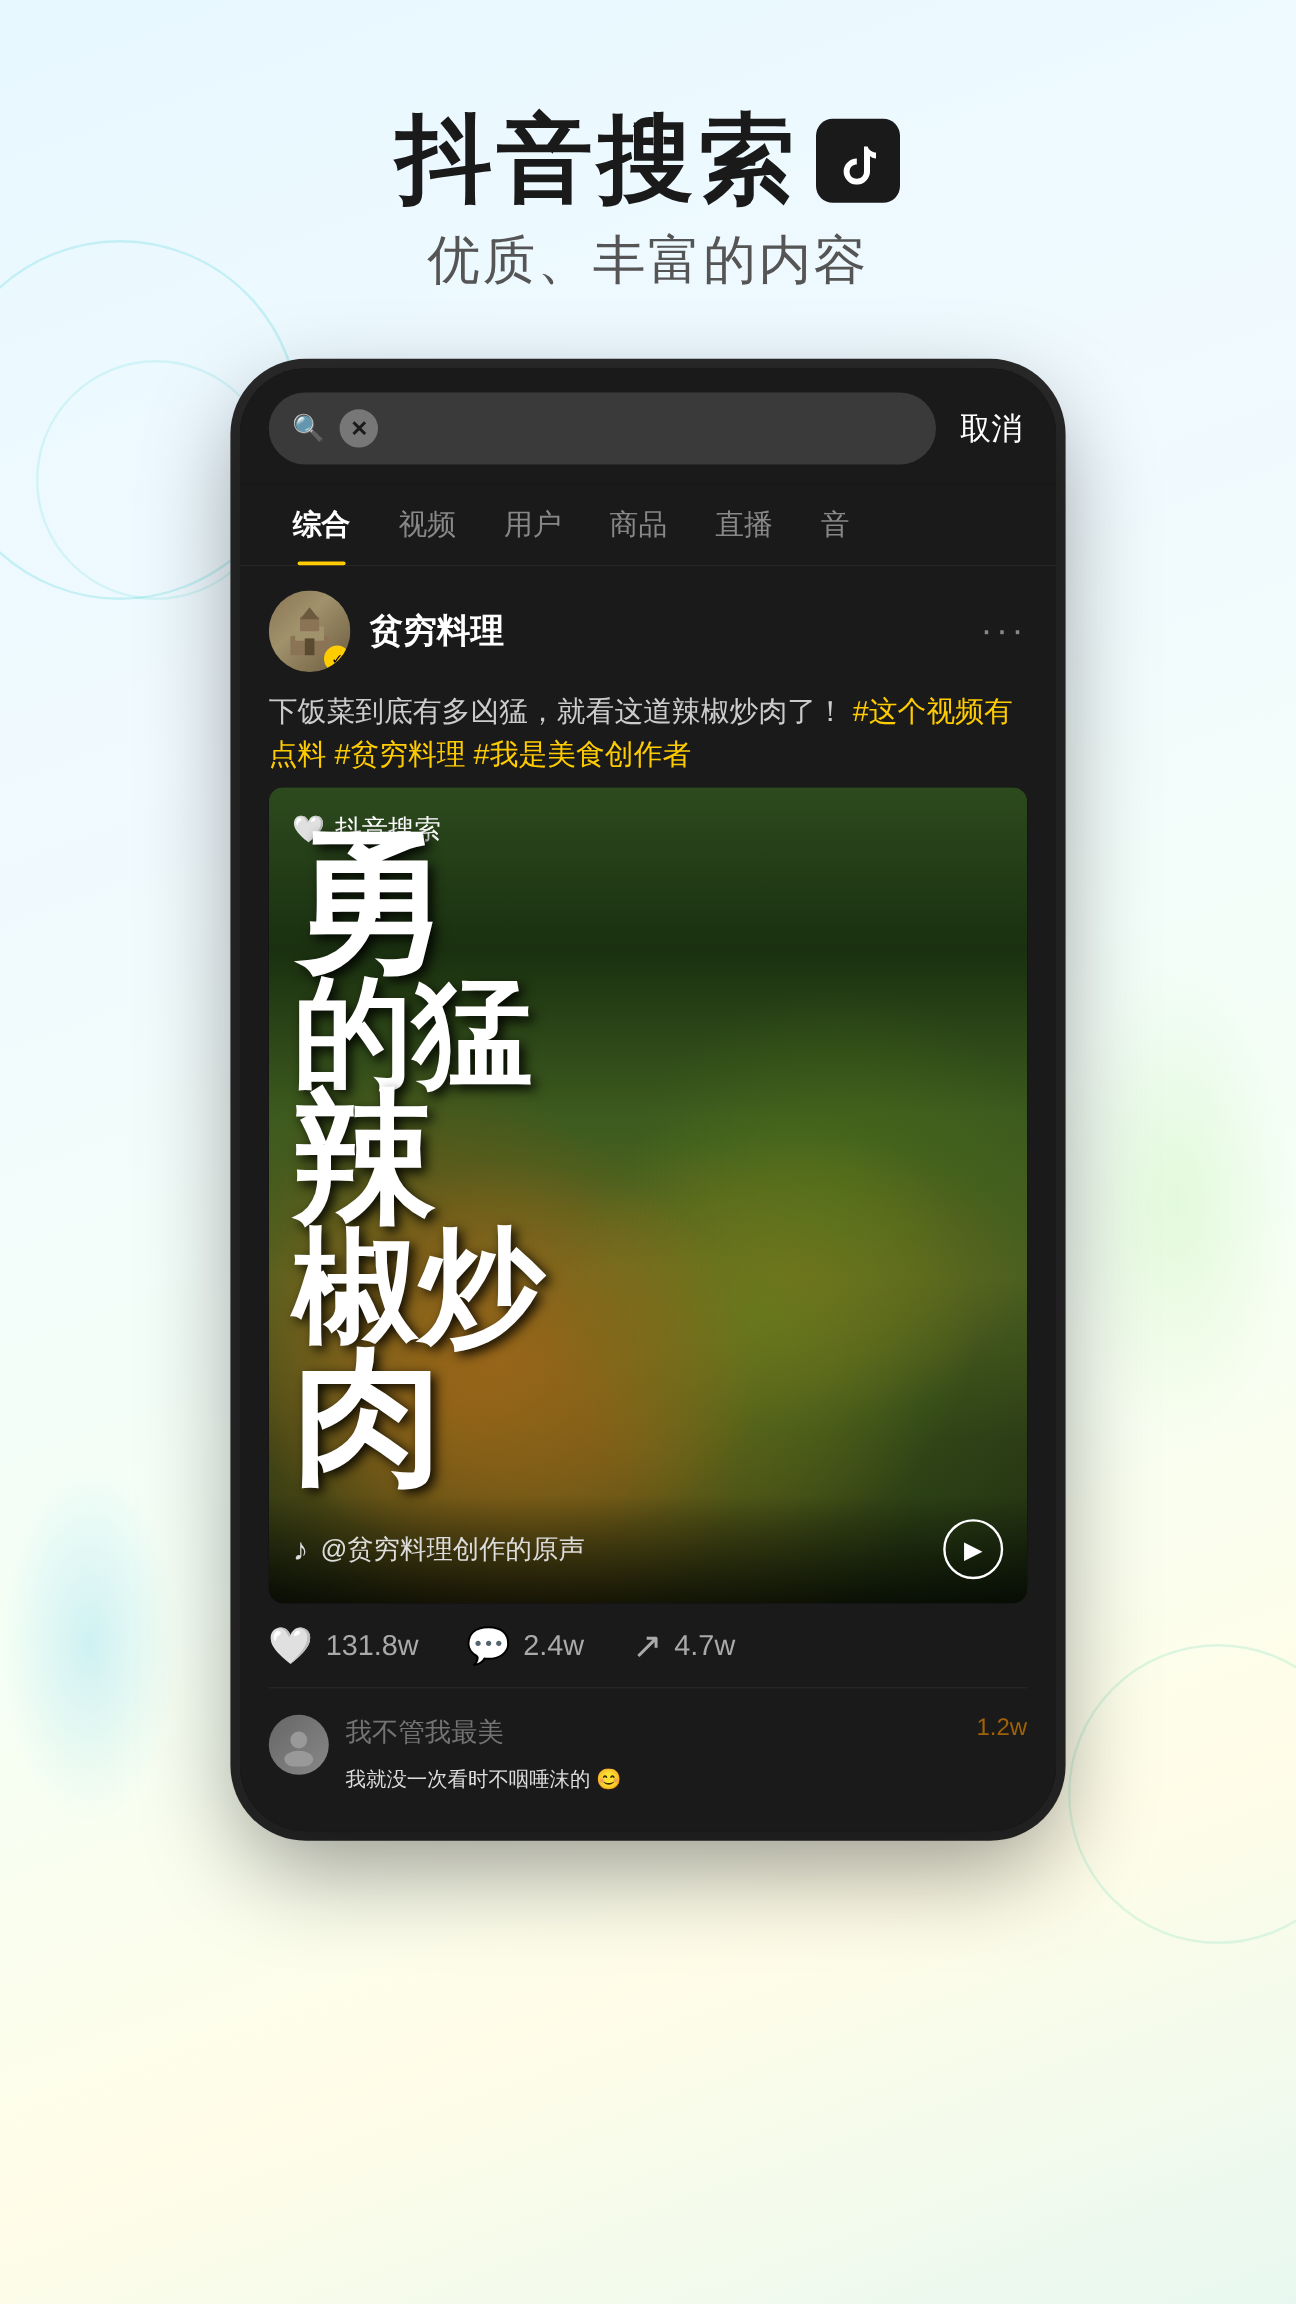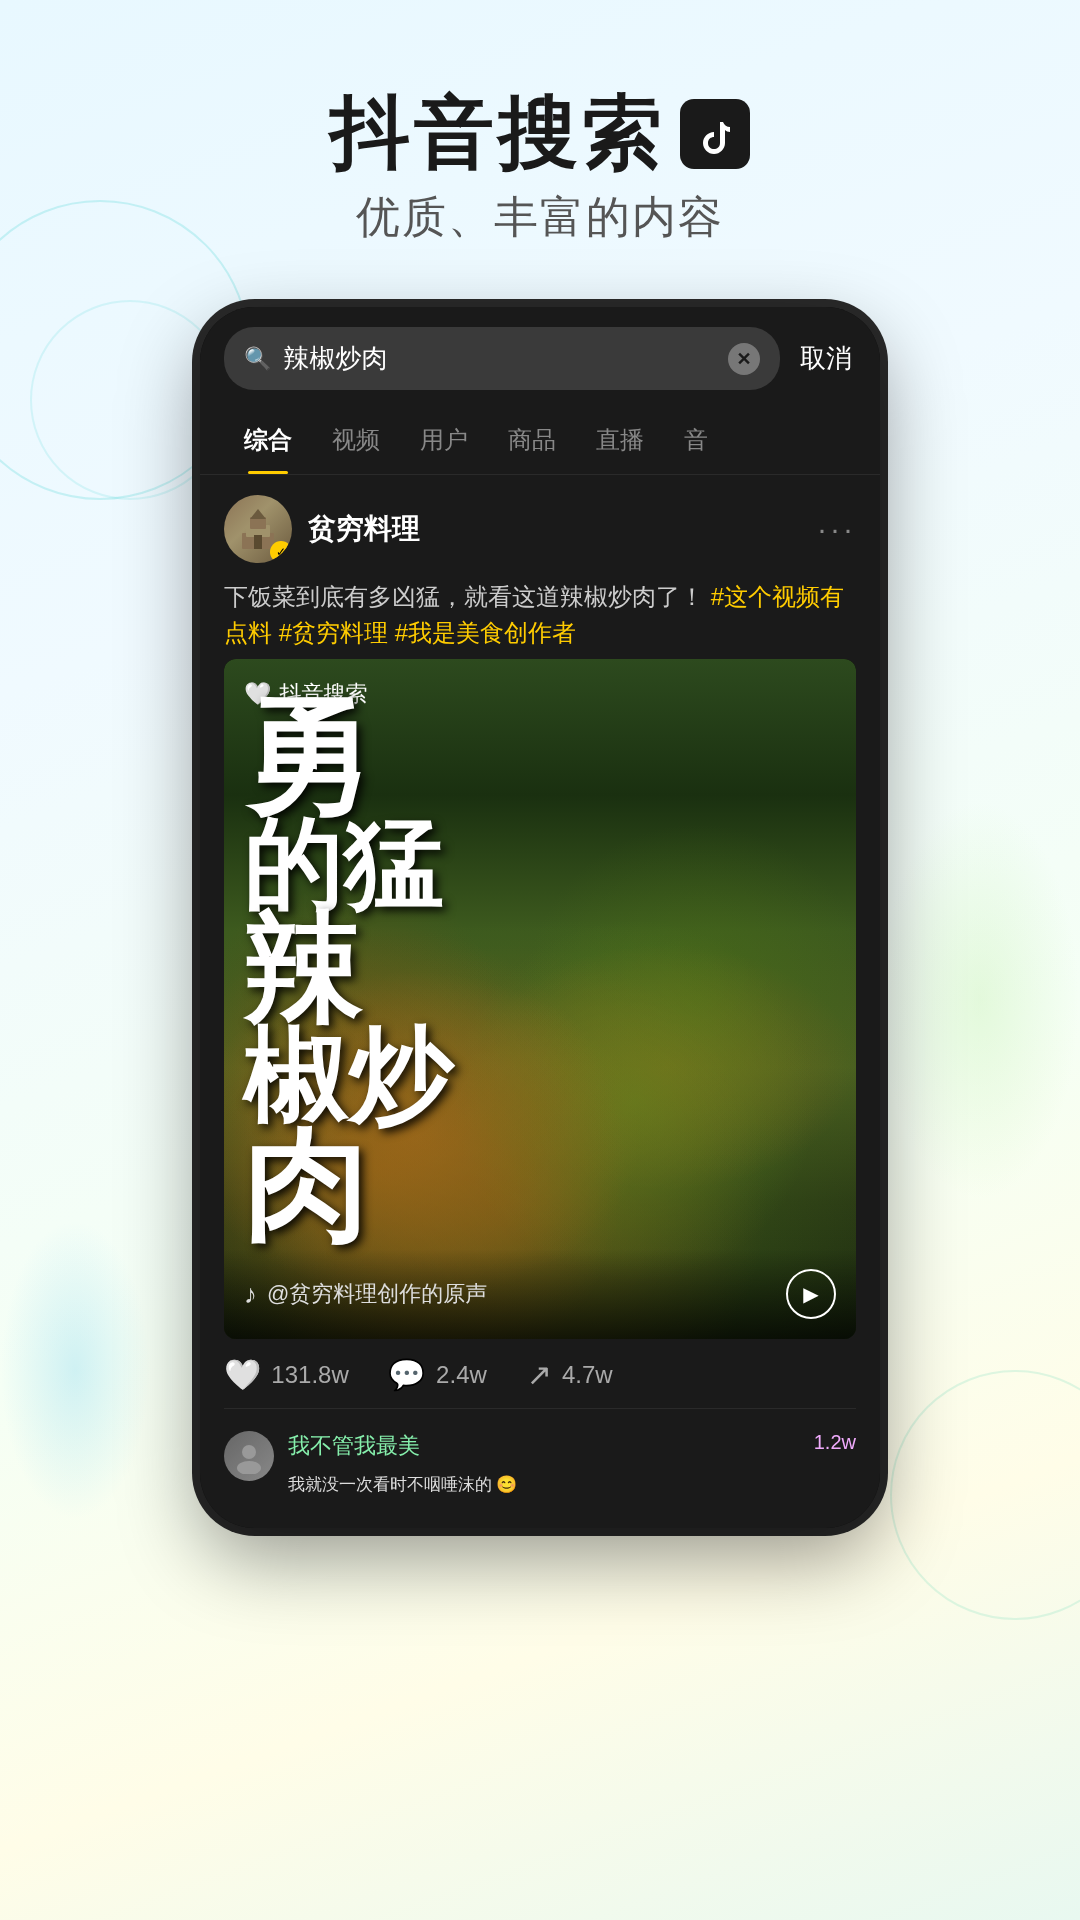--- a/index.html
+++ b/index.html
@@ -401,32 +401,32 @@
       align-items: center;
       justify-content: center;
       font-size: 22px;
     }
 
     .comment-content {
       flex: 1;
     }
 
     .comment-username {
-      color: #86efac;
+      color: #737373;
       font-size: 22px;
     }
 
     .comment-text {
       color: #ddd;
       font-size: 17px;
       margin-top: 12px;
     }
 
     .comment-likes {
-      color: #f0abfc;
+      color: #a16207;
       font-size: 20px;
     }
 
     
     .video-chars {
       position: absolute;
       top: 0;
       left: 20px;
       bottom: 60px;
       display: flex;
@@ -464,21 +464,20 @@
   <div class="subtitle">优质、丰富的内容</div>
 </div>
 
 <div class="phone-container">
   <div class="phone-mockup">
     <div class="phone-inner">
 
       <div class="search-bar-row">
         <div class="search-box">
           <span class="search-icon-inner">🔍</span>
-          <span class="search-text">辣椒炒肉</span>
           <div class="clear-btn">✕</div>
         </div>
         <span class="cancel-btn">取消</span>
       </div>
 
       <div class="tabs-row">
         <div class="tab-item active">
           <span>综合</span>
         </div>
         <div class="tab-item">

